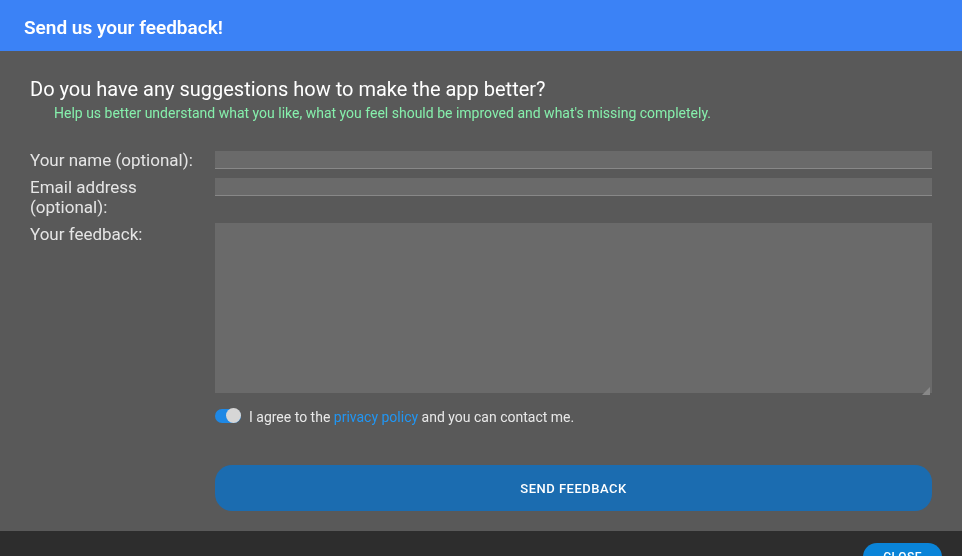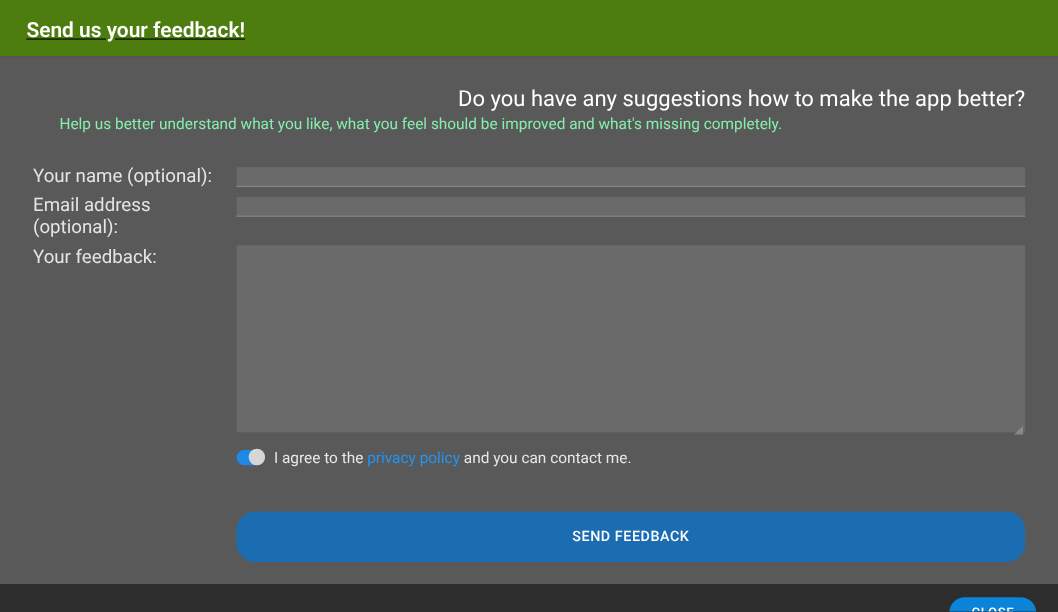--- a/index.html
+++ b/index.html
@@ -20,22 +20,21 @@
     .modal {
       width: 100%;
       height: 100%;
       background: #2d2d2d;
       display: flex;
       flex-direction: column;
     }
 
     .modal-header {
       padding: 16px 24px 12px 24px;
-      background: #4d7c0f;
-      text-decoration: underline;
+      background: #3b82f6;
     }
 
     .modal-title {
       color: #ffffff;
       font-size: 19px;
       font-weight: 600;
     }
 
     .rainbow-line {
       height: 2px;
@@ -56,21 +55,20 @@
       flex: 1;
       background: #595959;
       padding: 26px 30px 20px 30px;
     }
 
     .question-title {
       color: #ffffff;
       font-size: 20px;
       font-weight: 400;
       margin-bottom: 4px;
-      text-align: right;
     }
 
     .question-subtitle {
       color: #86efac;
       font-size: 14px;
       font-weight: 400;
       margin-bottom: 28px;
       margin-left: 24px;
     }
 

